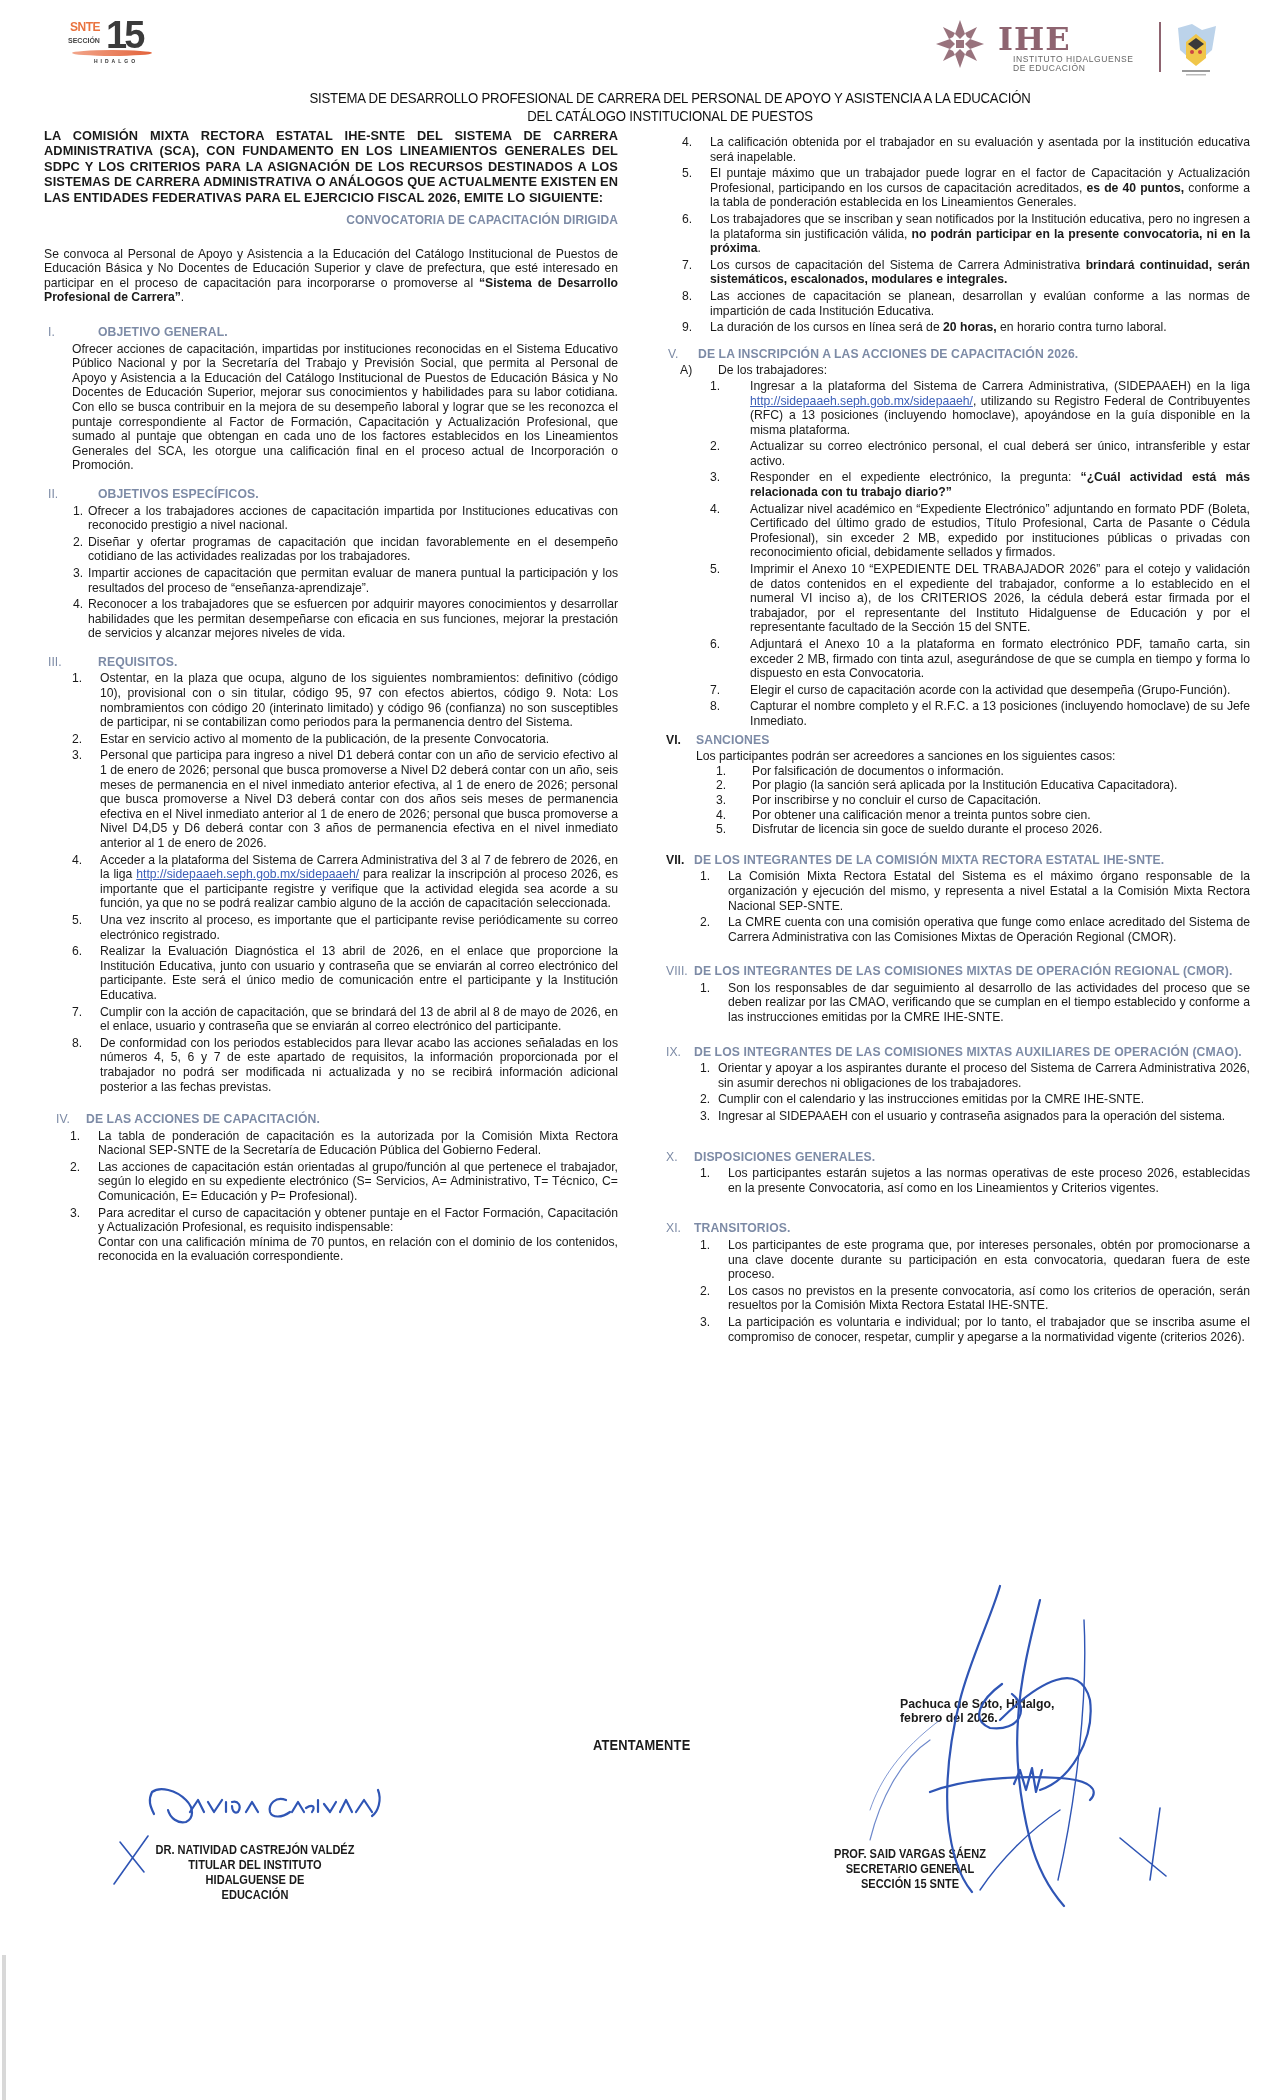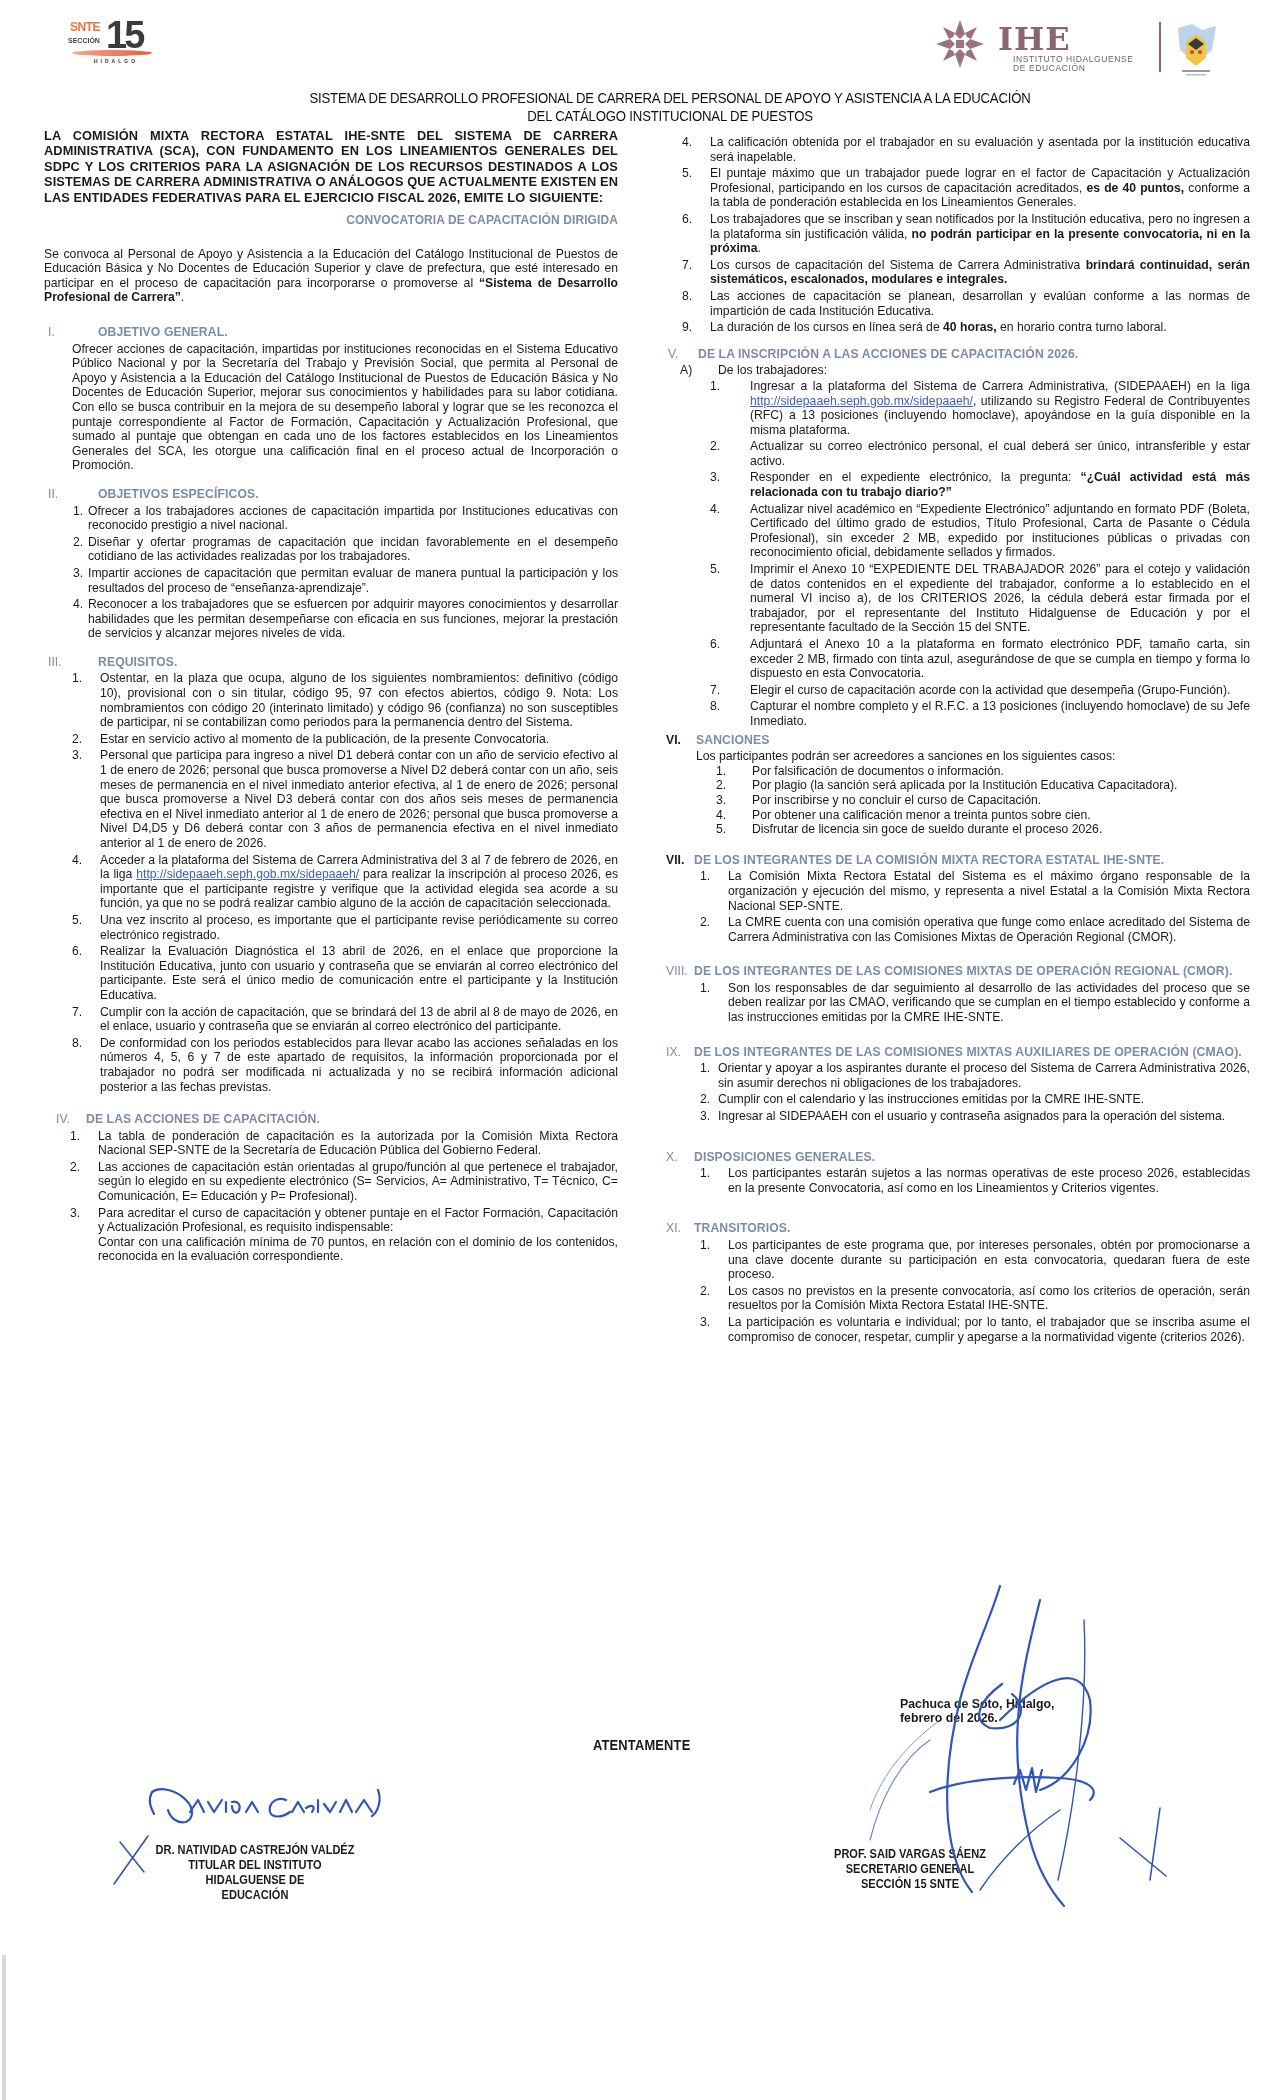--- a/index.html
+++ b/index.html
@@ -237,21 +237,21 @@
       <li>
           <span class="n">7.</span>
           <span class="t"><span>Los cursos de capacitación del Sistema de Carrera Administrativa </span><b>brindará continuidad, serán sistemáticos, escalonados, modulares e integrales.</b></span>
         </li>
       <li>
           <span class="n">8.</span>
           <span class="t">Las acciones de capacitación se planean, desarrollan y evalúan conforme a las normas de impartición de cada Institución Educativa.</span>
         </li>
       <li>
           <span class="n">9.</span>
-          <span class="t"><span>La duración de los cursos en línea será de </span><b>40 horas,</b><span> en horario contra turno laboral.</span></span>
+          <span class="t"><span>La duración de los cursos en línea será de </span><b>20 horas,</b><span> en horario contra turno laboral.</span></span>
         </li>
     </ol>
 
     <div class="sec" style="margin-top:12px; margin-left:-12px;">
       <div class="right-sec-head">
           <span class="sec-num grey" style="width:30px;">V.</span>
           <span class="sec-title">DE LA INSCRIPCIÓN A LAS ACCIONES DE CAPACITACIÓN 2026.</span>
         </div>
       <div class="sub-a" style="margin-left:12px;">
           <span class="n">A)</span>

